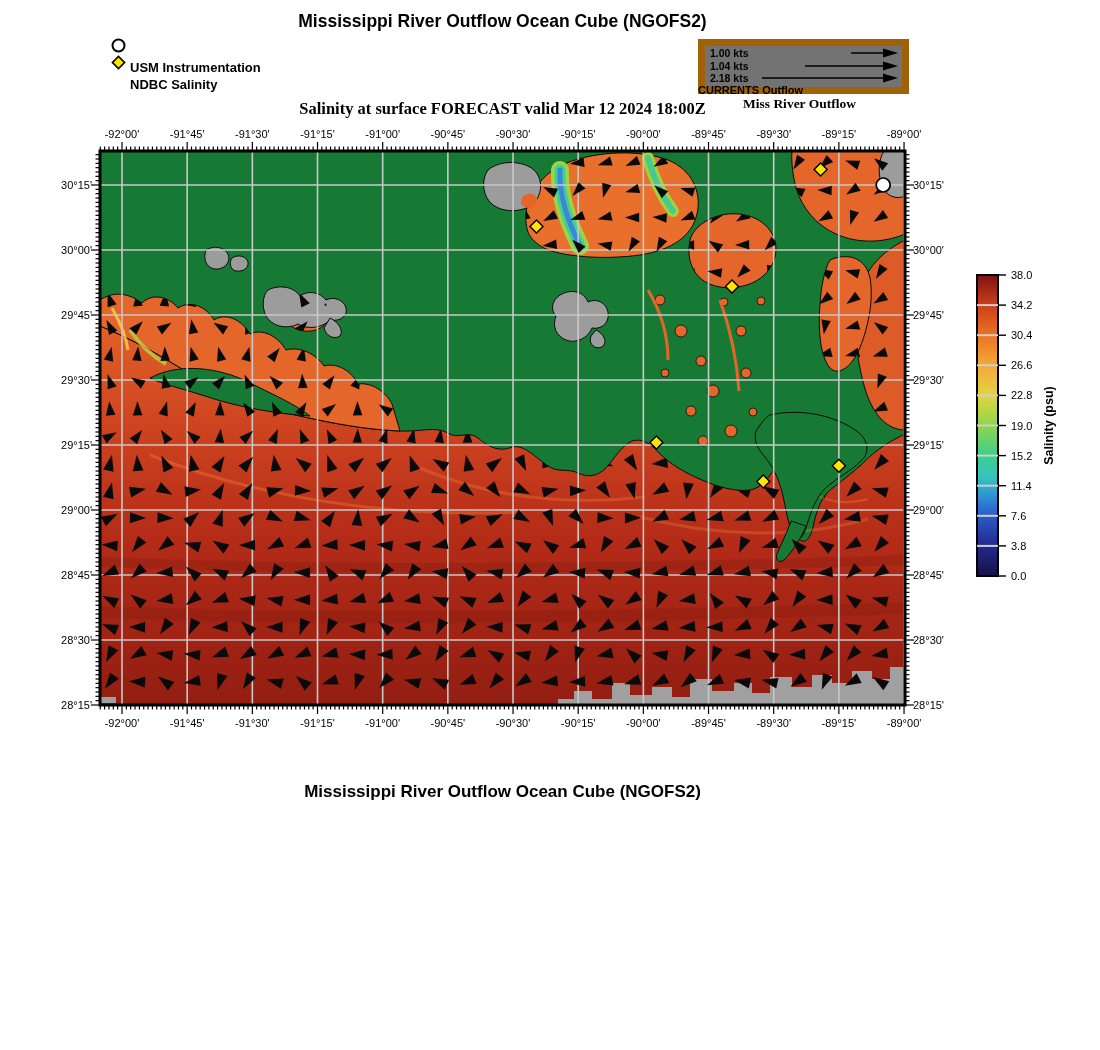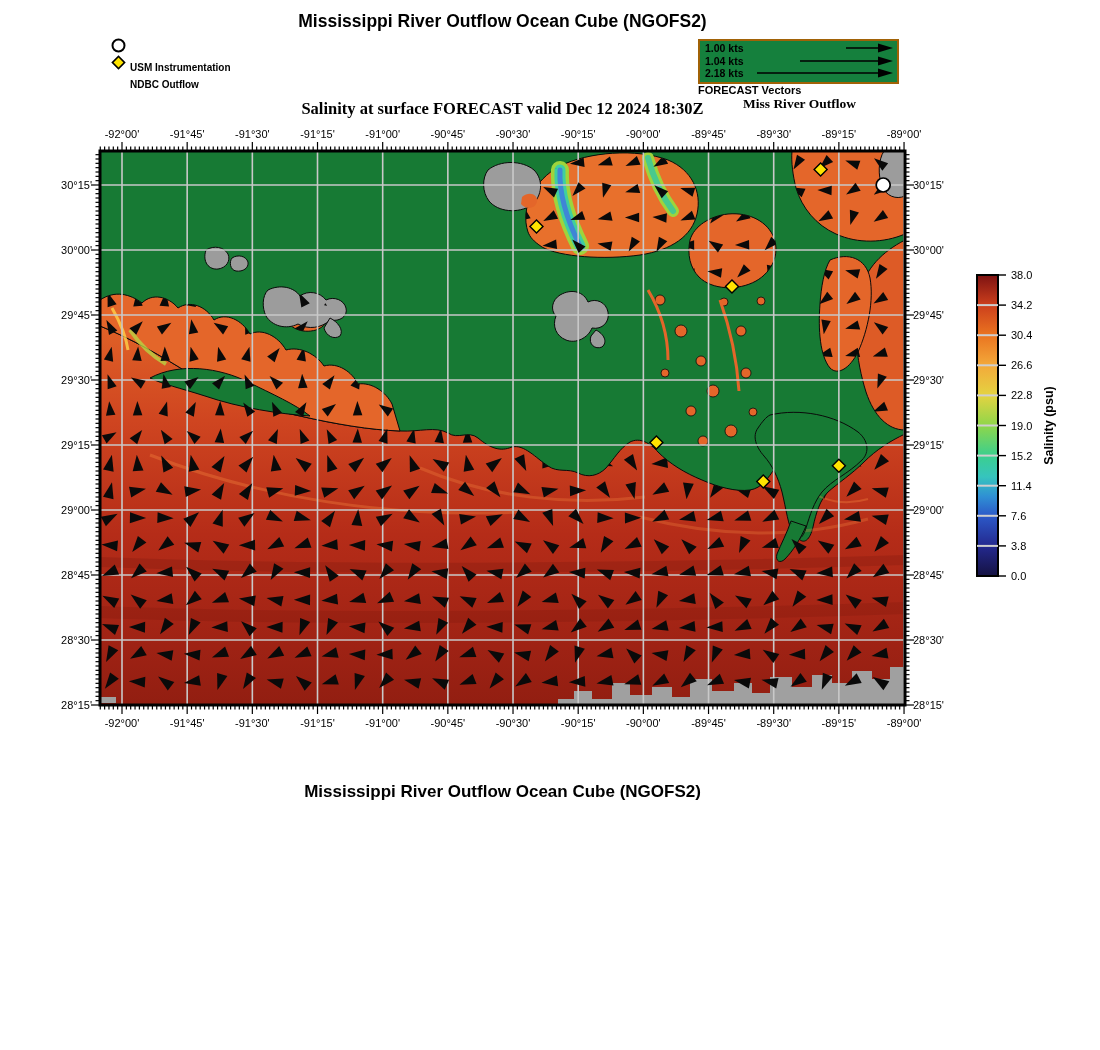--- a/index.html
+++ b/index.html
@@ -10,22 +10,22 @@
   .txt{position:absolute;z-index:2;white-space:nowrap;}
   .title-top{left:0;top:11px;width:1005px;text-align:center;font-size:17.5px;font-weight:700;}
   .title-bottom{left:0;top:782px;width:1005px;text-align:center;font-size:17px;font-weight:700;}
   .subtitle{left:0;top:99px;width:1005px;text-align:center;
             font-family:"Liberation Serif",serif;font-size:16.5px;font-weight:700;}
   .region-label{left:743px;top:96px;width:200px;
             font-family:"Liberation Serif",serif;font-size:13.5px;font-weight:700;}
   .marker-legend{left:110px;top:37px;}
   .ml-row{display:flex;align-items:center;height:17px;}
   .ml-row svg{flex:none;margin-right:3px;}
-  .ml-row span{font-size:10px;font-weight:700;margin-top:43px;}
-  .vector-box{left:698px;top:39px;width:188px;border:2px solid #a16207;background:#15803d;padding:1px 4px 2px 5px;}
+  .ml-row span{font-size:13px;font-weight:700;margin-top:43px;}
+  .vector-box{left:698px;top:39px;width:188px;border:7px solid #a16207;background:#737373;padding:1px 4px 2px 5px;}
   .v-row{display:flex;align-items:center;height:12.5px;}
   .v-row .v-lbl{font-size:10.5px;font-weight:700;width:50px;flex:none;}
   .v-row svg{flex:none;margin-left:auto;}
   .vector-caption{left:698px;top:84px;font-size:11px;font-weight:700;}
 </style>
 </head>
 <body>
 
 <div class="stage">
 
@@ -35,21 +35,21 @@
     <div class="ml-row">
       <svg width="17" height="17">
         <circle cx="8.5" cy="8.5" r="6" fill="#ffffff" stroke="#000" stroke-width="2"></circle>
       </svg>
       <span>USM Instrumentation</span>
     </div>
     <div class="ml-row">
       <svg width="17" height="17">
         <rect x="4.2" y="4.2" width="8.6" height="8.6" transform="rotate(45 8.5 8.5)" fill="#ffe400" stroke="#000" stroke-width="1.6"></rect>
       </svg>
-      <span>NDBC Outflow</span>
+      <span>NDBC Salinity</span>
     </div>
   </div>
 
   <div class="txt vector-box">
     <div class="v-row">
       <span class="v-lbl">1.00 kts</span>
       <svg width="136" height="12">
         <line x1="89" y1="6" x2="122" y2="6" stroke="#000" stroke-width="1.6"></line>
         <polygon points="121,1.5 136,6 121,10.5" fill="#000"></polygon>
       </svg>
@@ -62,24 +62,24 @@
       </svg>
     </div>
     <div class="v-row">
       <span class="v-lbl">2.18 kts</span>
       <svg width="136" height="12">
         <line x1="0" y1="6" x2="122" y2="6" stroke="#000" stroke-width="1.6"></line>
         <polygon points="121,1.5 136,6 121,10.5" fill="#000"></polygon>
       </svg>
     </div>
   </div>
-  <div class="txt vector-caption">FORECAST Vectors</div>
+  <div class="txt vector-caption">CURRENTS Outflow</div>
   <div class="txt region-label">Miss River Outflow</div>
 
-  <div class="txt subtitle">Salinity at surface FORECAST valid Dec 12 2024 18:30Z</div>
+  <div class="txt subtitle">Salinity at surface FORECAST valid Mar 12 2024 18:00Z</div>
 
   <svg id="map-svg" width="1100" height="760">
       <defs>
         <linearGradient id="gulfGrad" x1="0" y1="0" x2="0" y2="1">
           <stop offset="0" stop-color="#e06127"></stop>
           <stop offset="0.25" stop-color="#cf4520"></stop>
           <stop offset="0.55" stop-color="#b52c18"></stop>
           <stop offset="0.85" stop-color="#9e2214"></stop>
           <stop offset="1" stop-color="#921e11"></stop>
         </linearGradient>

